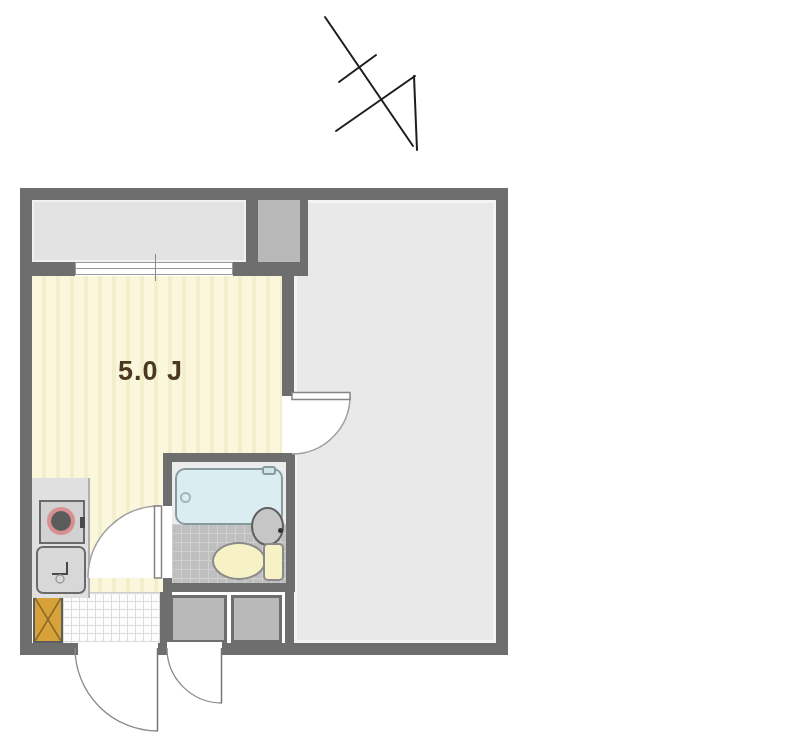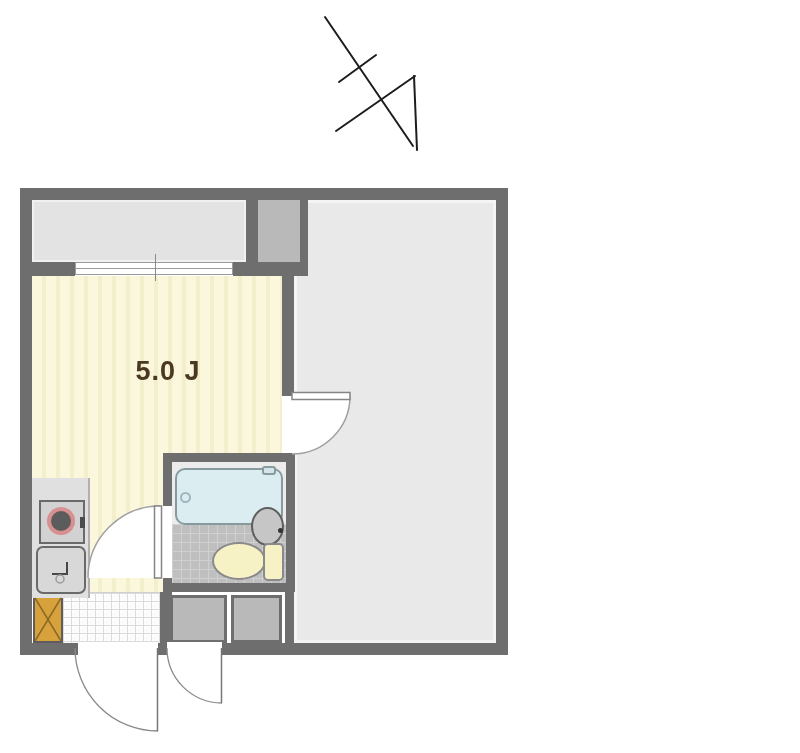--- a/index.html
+++ b/index.html
@@ -51,21 +51,21 @@
     border:2px solid var(--tub_border);border-radius:3px;box-sizing:border-box;}
   #tub-drain{left:180px;top:492px;width:11px;height:11px;border:2px solid #9fb6bc;border-radius:50%;
     box-sizing:border-box;}
   #bath-sink{left:251px;top:507px;width:33px;height:39px;background:var(--bath_sink);
     border:2px solid #5f5f5f;border-radius:50%;box-sizing:border-box;}
   #bath-sink-tap{left:278px;top:528px;width:5px;height:5px;background:#333;border-radius:50%;}
   #toilet-bowl{left:212px;top:542px;width:54px;height:38px;background:var(--toilet);
     border:2px solid #8a8a8a;border-radius:50%;box-sizing:border-box;}
   #toilet-tank{left:263px;top:543px;width:21px;height:38px;background:var(--toilet);
     border:2px solid #8a8a8a;border-radius:5px;box-sizing:border-box;}
-  #room-label{left:118px;top:356px;width:100px;text-align:center;font-size:27px;font-weight:700;
+  #room-label{left:118px;top:356px;width:100px;text-align:left;font-size:27px;font-weight:700;
     color:var(--label);letter-spacing:1px;}
   svg.overlay{position:absolute;left:0;top:0;width:800px;height:753px;pointer-events:none;}
 </style>
 </head>
 <body>
 
 <div id="canvas">
 
   <div class="fill" id="right-room"></div>
   <div class="fill" id="balcony"></div>

